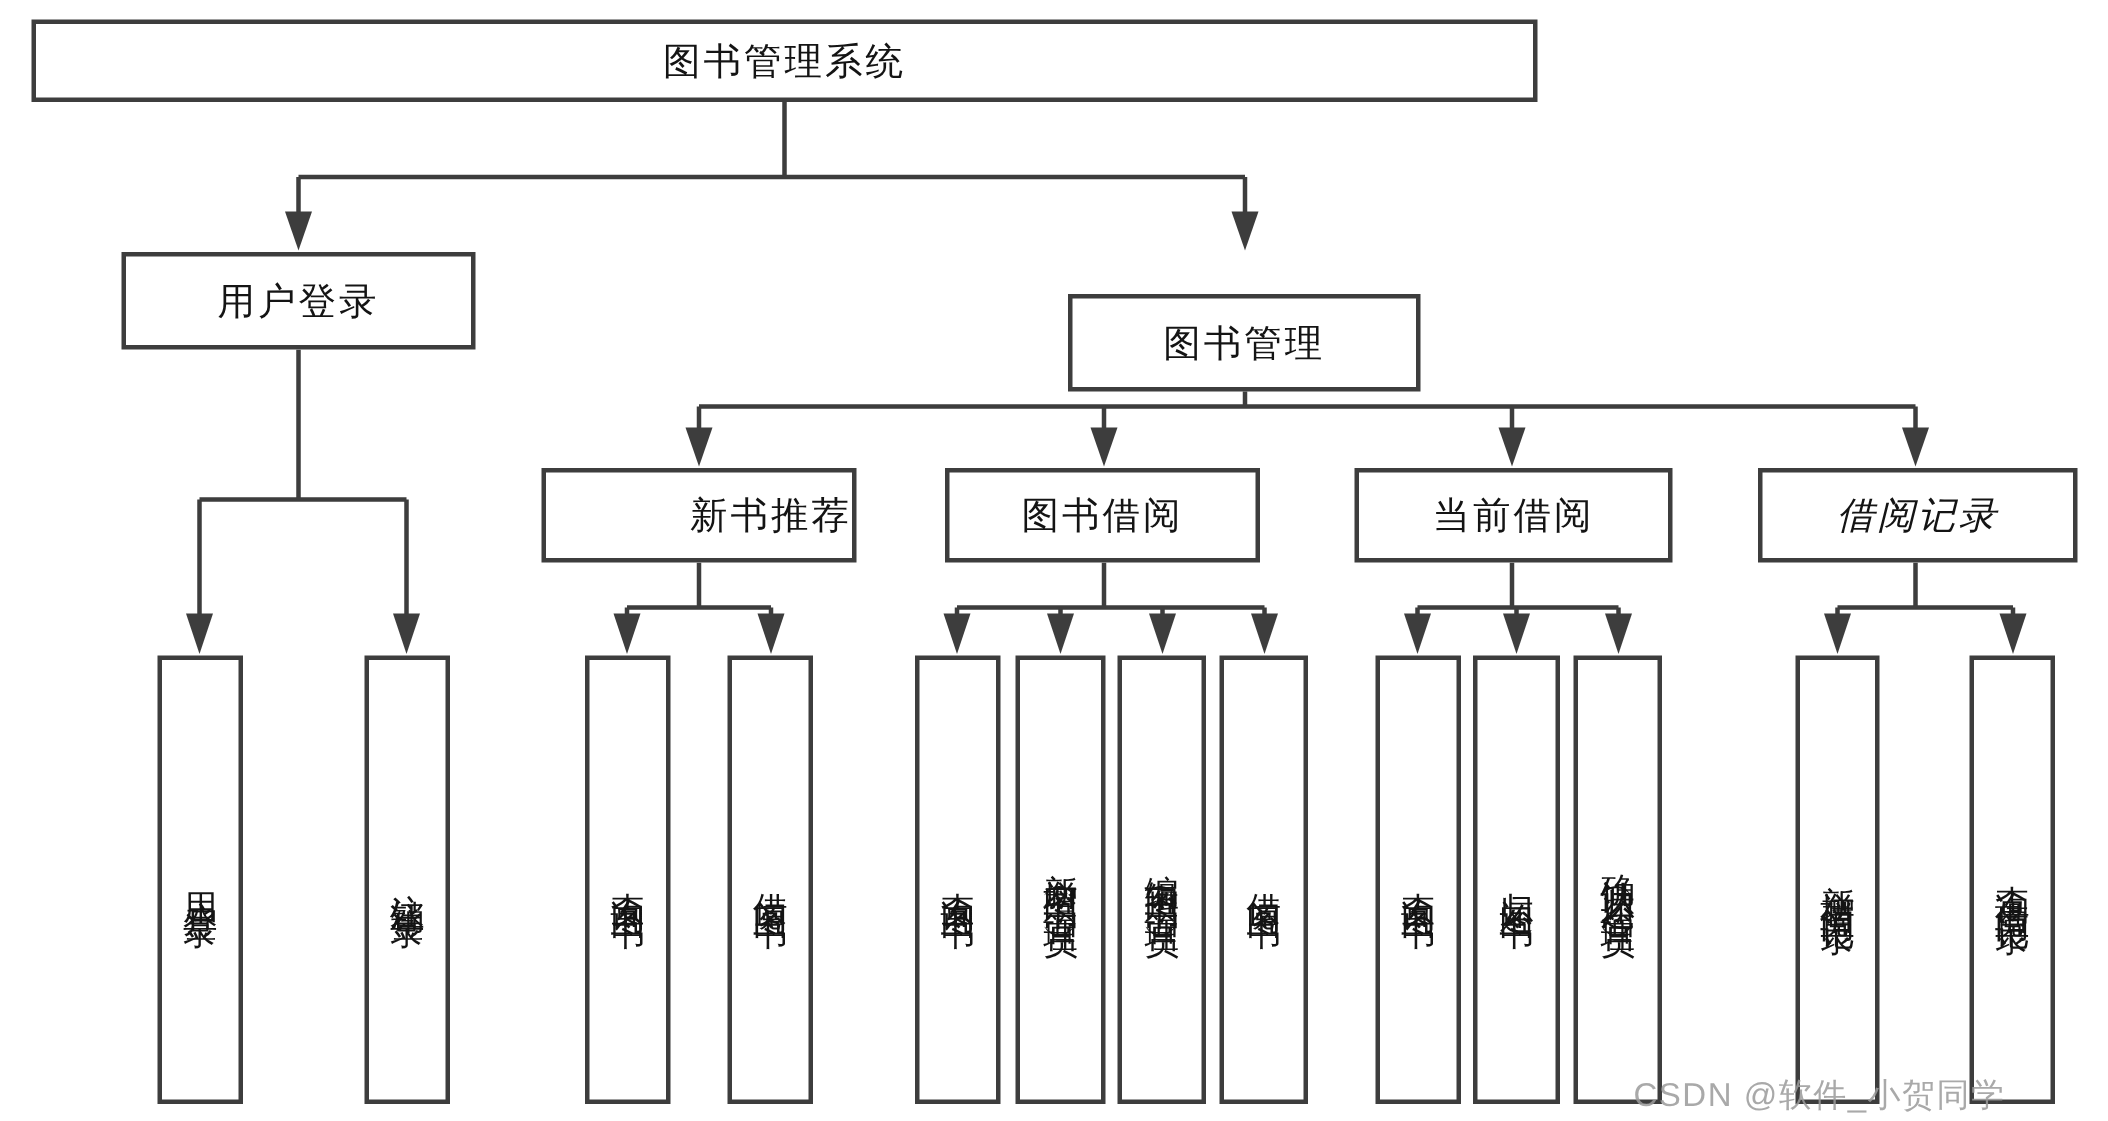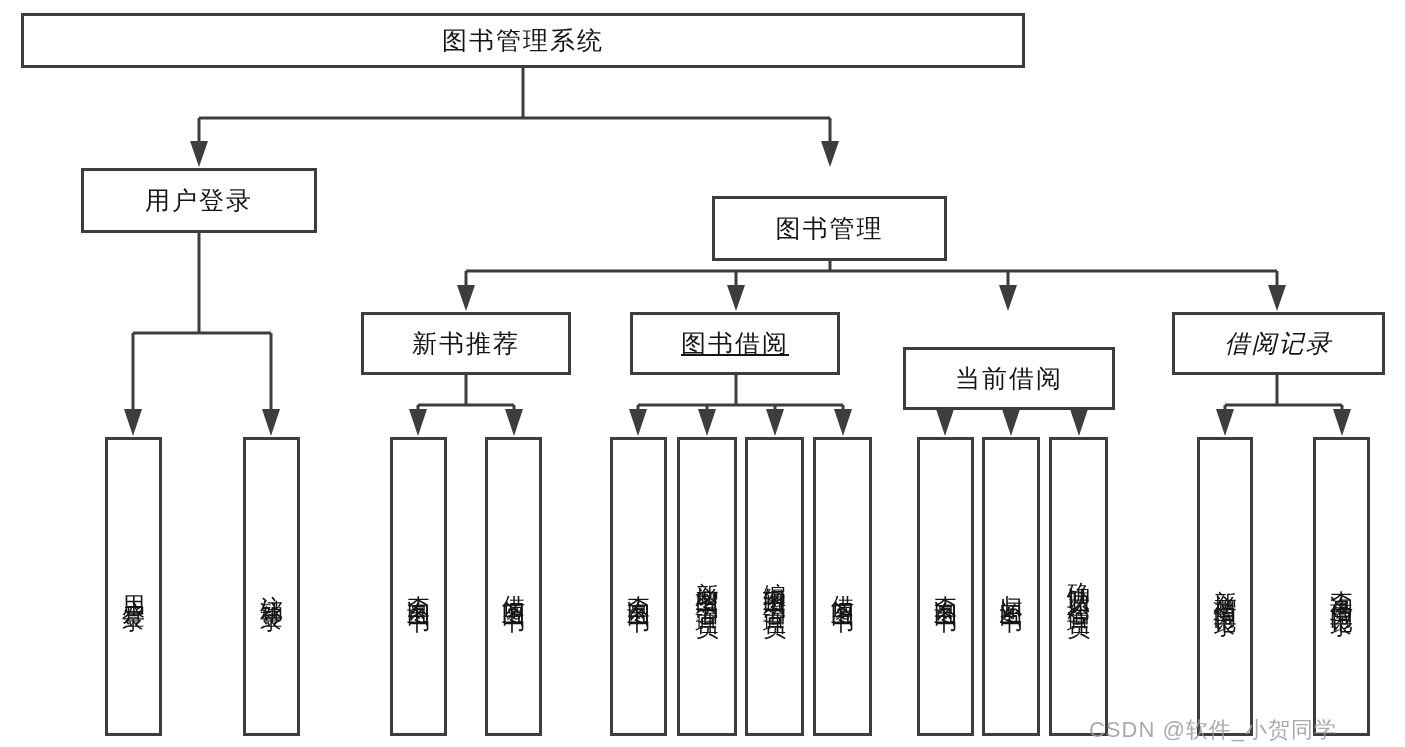--- a/index.html
+++ b/index.html
@@ -28,23 +28,23 @@
     text-orientation: mixed;
     font-size: 23px;
     letter-spacing: 5px;
     line-height: 1;
     white-space: nowrap;
   }
   
   #node-root   { left: 21px;  top: 13px;  width: 1004px; height: 55px; }
   #node-l2-0   { left: 81px;  top: 168px; width: 236px;  height: 65px; }
   #node-l2-1   { left: 712px; top: 168px; width: 235px;  height: 65px; margin-top: 28px; }
-  #node-l3-0   { left: 361px; top: 312px; width: 210px;  height: 63px; }
-  #node-l3-1   { left: 630px; top: 312px; width: 210px;  height: 63px; text-decoration: underline; }
-  #node-l3-2   { left: 903px; top: 312px; width: 212px;  height: 63px; margin-top: 35px; }
+  #node-l3-0   { left: 361px; top: 312px; width: 210px;  height: 63px; justify-content: flex-end; }
+  #node-l3-1   { left: 630px; top: 312px; width: 210px;  height: 63px; }
+  #node-l3-2   { left: 903px; top: 312px; width: 212px;  height: 63px; }
   #node-l3-3   { left: 1172px;top: 312px; width: 213px;  height: 63px; font-style: italic; }
   .leaf { top: 437px; height: 299px; }
   #leaf-0  { left: 105px;  width: 57px; }
   #leaf-1  { left: 243px;  width: 57px; }
   #leaf-2  { left: 390px;  width: 57px; }
   #leaf-3  { left: 485px;  width: 57px; }
   #leaf-4  { left: 610px;  width: 57px; }
   #leaf-5  { left: 677px;  width: 60px; }
   #leaf-6  { left: 745px;  width: 59px; }
   #leaf-7  { left: 813px;  width: 59px; }

